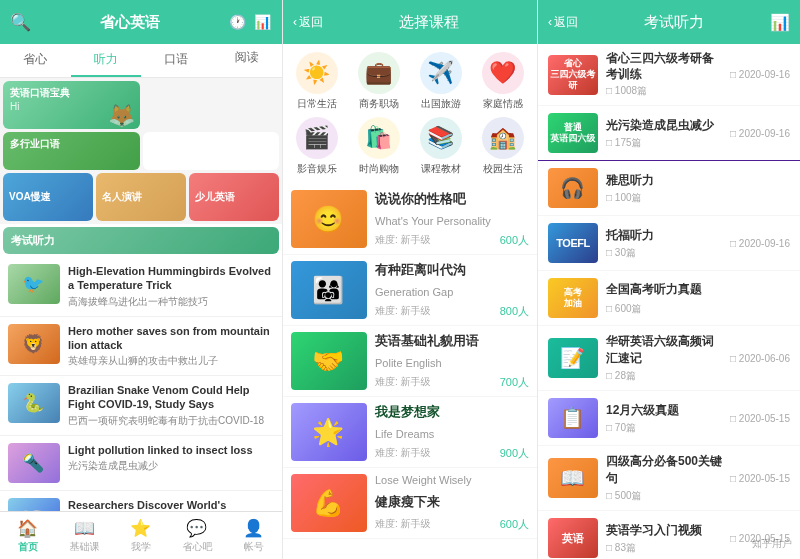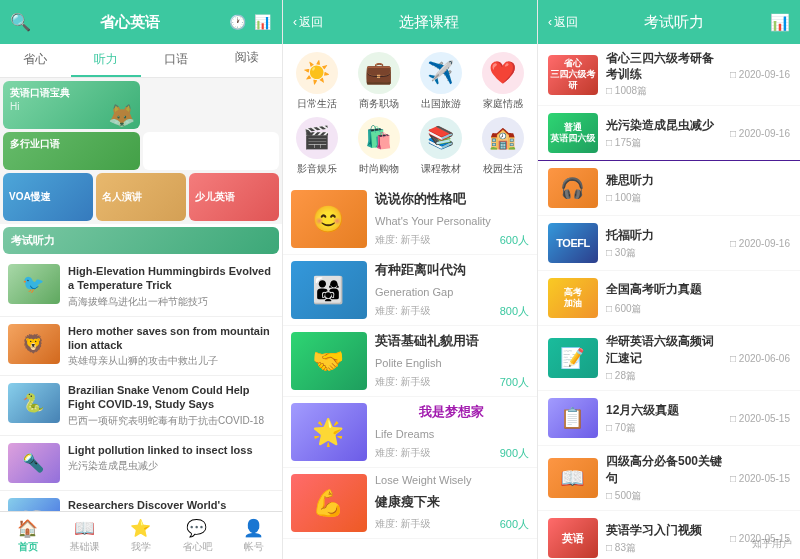--- a/index.html
+++ b/index.html
@@ -231,21 +231,21 @@
           <div style="display:flex;justify-content:space-between;">
             <span style="font-size:10px;color:#aaa;">难度: 新手级</span>
             <span style="font-size:11px;color:#3cc8a0;font-weight:500;">700人</span>
           </div>
         </div>
       </div>
 
       <div style="display:flex;gap:8px;padding:6px 8px;border-bottom:1px solid #f5f5f5;cursor:pointer;align-items:stretch;">
         <div style="width:76px;height:58px;border-radius:4px;flex-shrink:0;background:linear-gradient(135deg,#a29bfe,#6c5ce7);display:flex;align-items:center;justify-content:center;font-size:26px;overflow:hidden;">🌟</div>
         <div style="flex:1;display:flex;flex-direction:column;justify-content:space-between;">
-          <div style="font-size:13px;font-weight:600;color:#a21caf;margin-left:44px;">我是梦想家</div>
+          <div style="font-size:13px;font-weight:600;color:#14532d;">我是梦想家</div>
           <div style="font-size:11px;color:#999;">Life Dreams</div>
           <div style="display:flex;justify-content:space-between;">
             <span style="font-size:10px;color:#aaa;">难度: 新手级</span>
             <span style="font-size:11px;color:#3cc8a0;font-weight:500;">900人</span>
           </div>
         </div>
       </div>
 
       <div style="display:flex;gap:8px;padding:6px 8px;border-bottom:1px solid #f5f5f5;cursor:pointer;align-items:stretch;">
         <div style="width:76px;height:58px;border-radius:4px;flex-shrink:0;background:linear-gradient(135deg,#ff6b6b,#ee5a24);display:flex;align-items:center;justify-content:center;font-size:26px;overflow:hidden;">💪</div>

